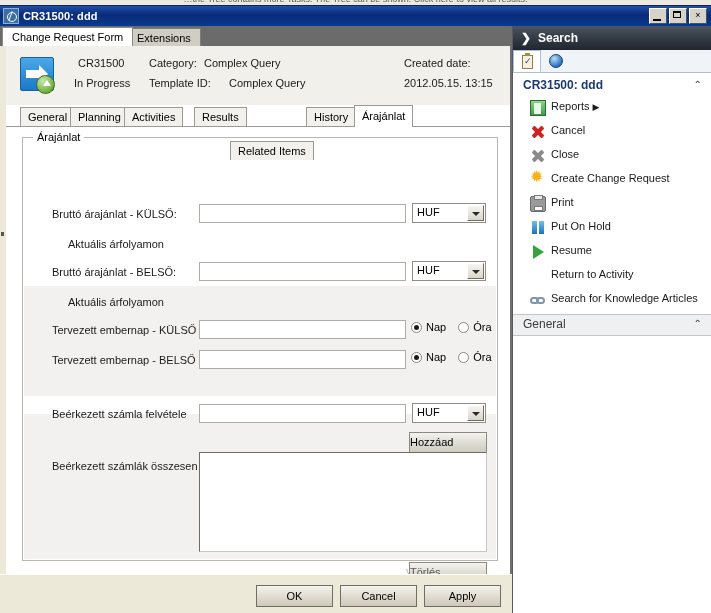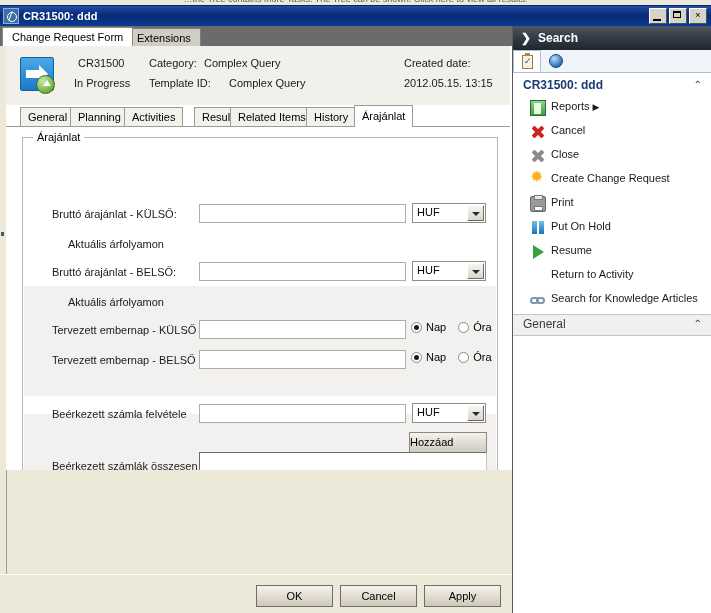--- a/index.html
+++ b/index.html
@@ -166,25 +166,24 @@
     position: absolute;
     left: 1px; top: 186px;
     width: 3px; height: 4px;
     background: #555;
   }
 
   
   .formpanel {
     position: absolute;
     left: 6px; top: 40px;
-    width: 504px; height: 424px;
+    width: 504px; height: 528px;
     background: #ffffff;
     border-right: 2px solid #6f6f6f;
     overflow: hidden;
-    padding-left: 24px;
   }
 
   
   .summary {
     position: absolute;
     left: 0; top: 0;
     width: 504px; height: 59px;
     background: #f1f0ea;
     border-bottom: 1px solid #c8c6bc;
   }
@@ -632,21 +631,21 @@
         <div class="sum-text sum-tpl-val">Complex Query</div>
         <div class="sum-text sum-cd-lbl">Created date:</div>
         <div class="sum-text sum-cd-val">2012.05.15. 13:15</div>
       </div>
 
       <div class="tabstrip-inner">
         <div class="tab-inner" style="left:14px;">General</div>
         <div class="tab-inner" style="left:64px;">Planning</div>
         <div class="tab-inner" style="left:118px;">Activities</div>
         <div class="tab-inner" style="left:176px;margin-left:12px;">Results</div>
-        <div class="tab-inner" style="left:224px;">Related Items</div>
+        <div class="tab-inner" style="left:224px;margin-top:34px;">Related Items</div>
         <div class="tab-inner" style="left:300px;">History</div>
         <div class="tab-inner active" style="left:348px;">Árajánlat</div>
       </div>
 
       <div class="groupbox">
         <div class="groupbox-title">Árajánlat</div>
 
         <div class="shade" style="left:1px; top:148px; width:472px; height:110px;"></div>
         <div class="shade" style="left:1px; top:276px; width:472px; height:145px;"></div>
 

